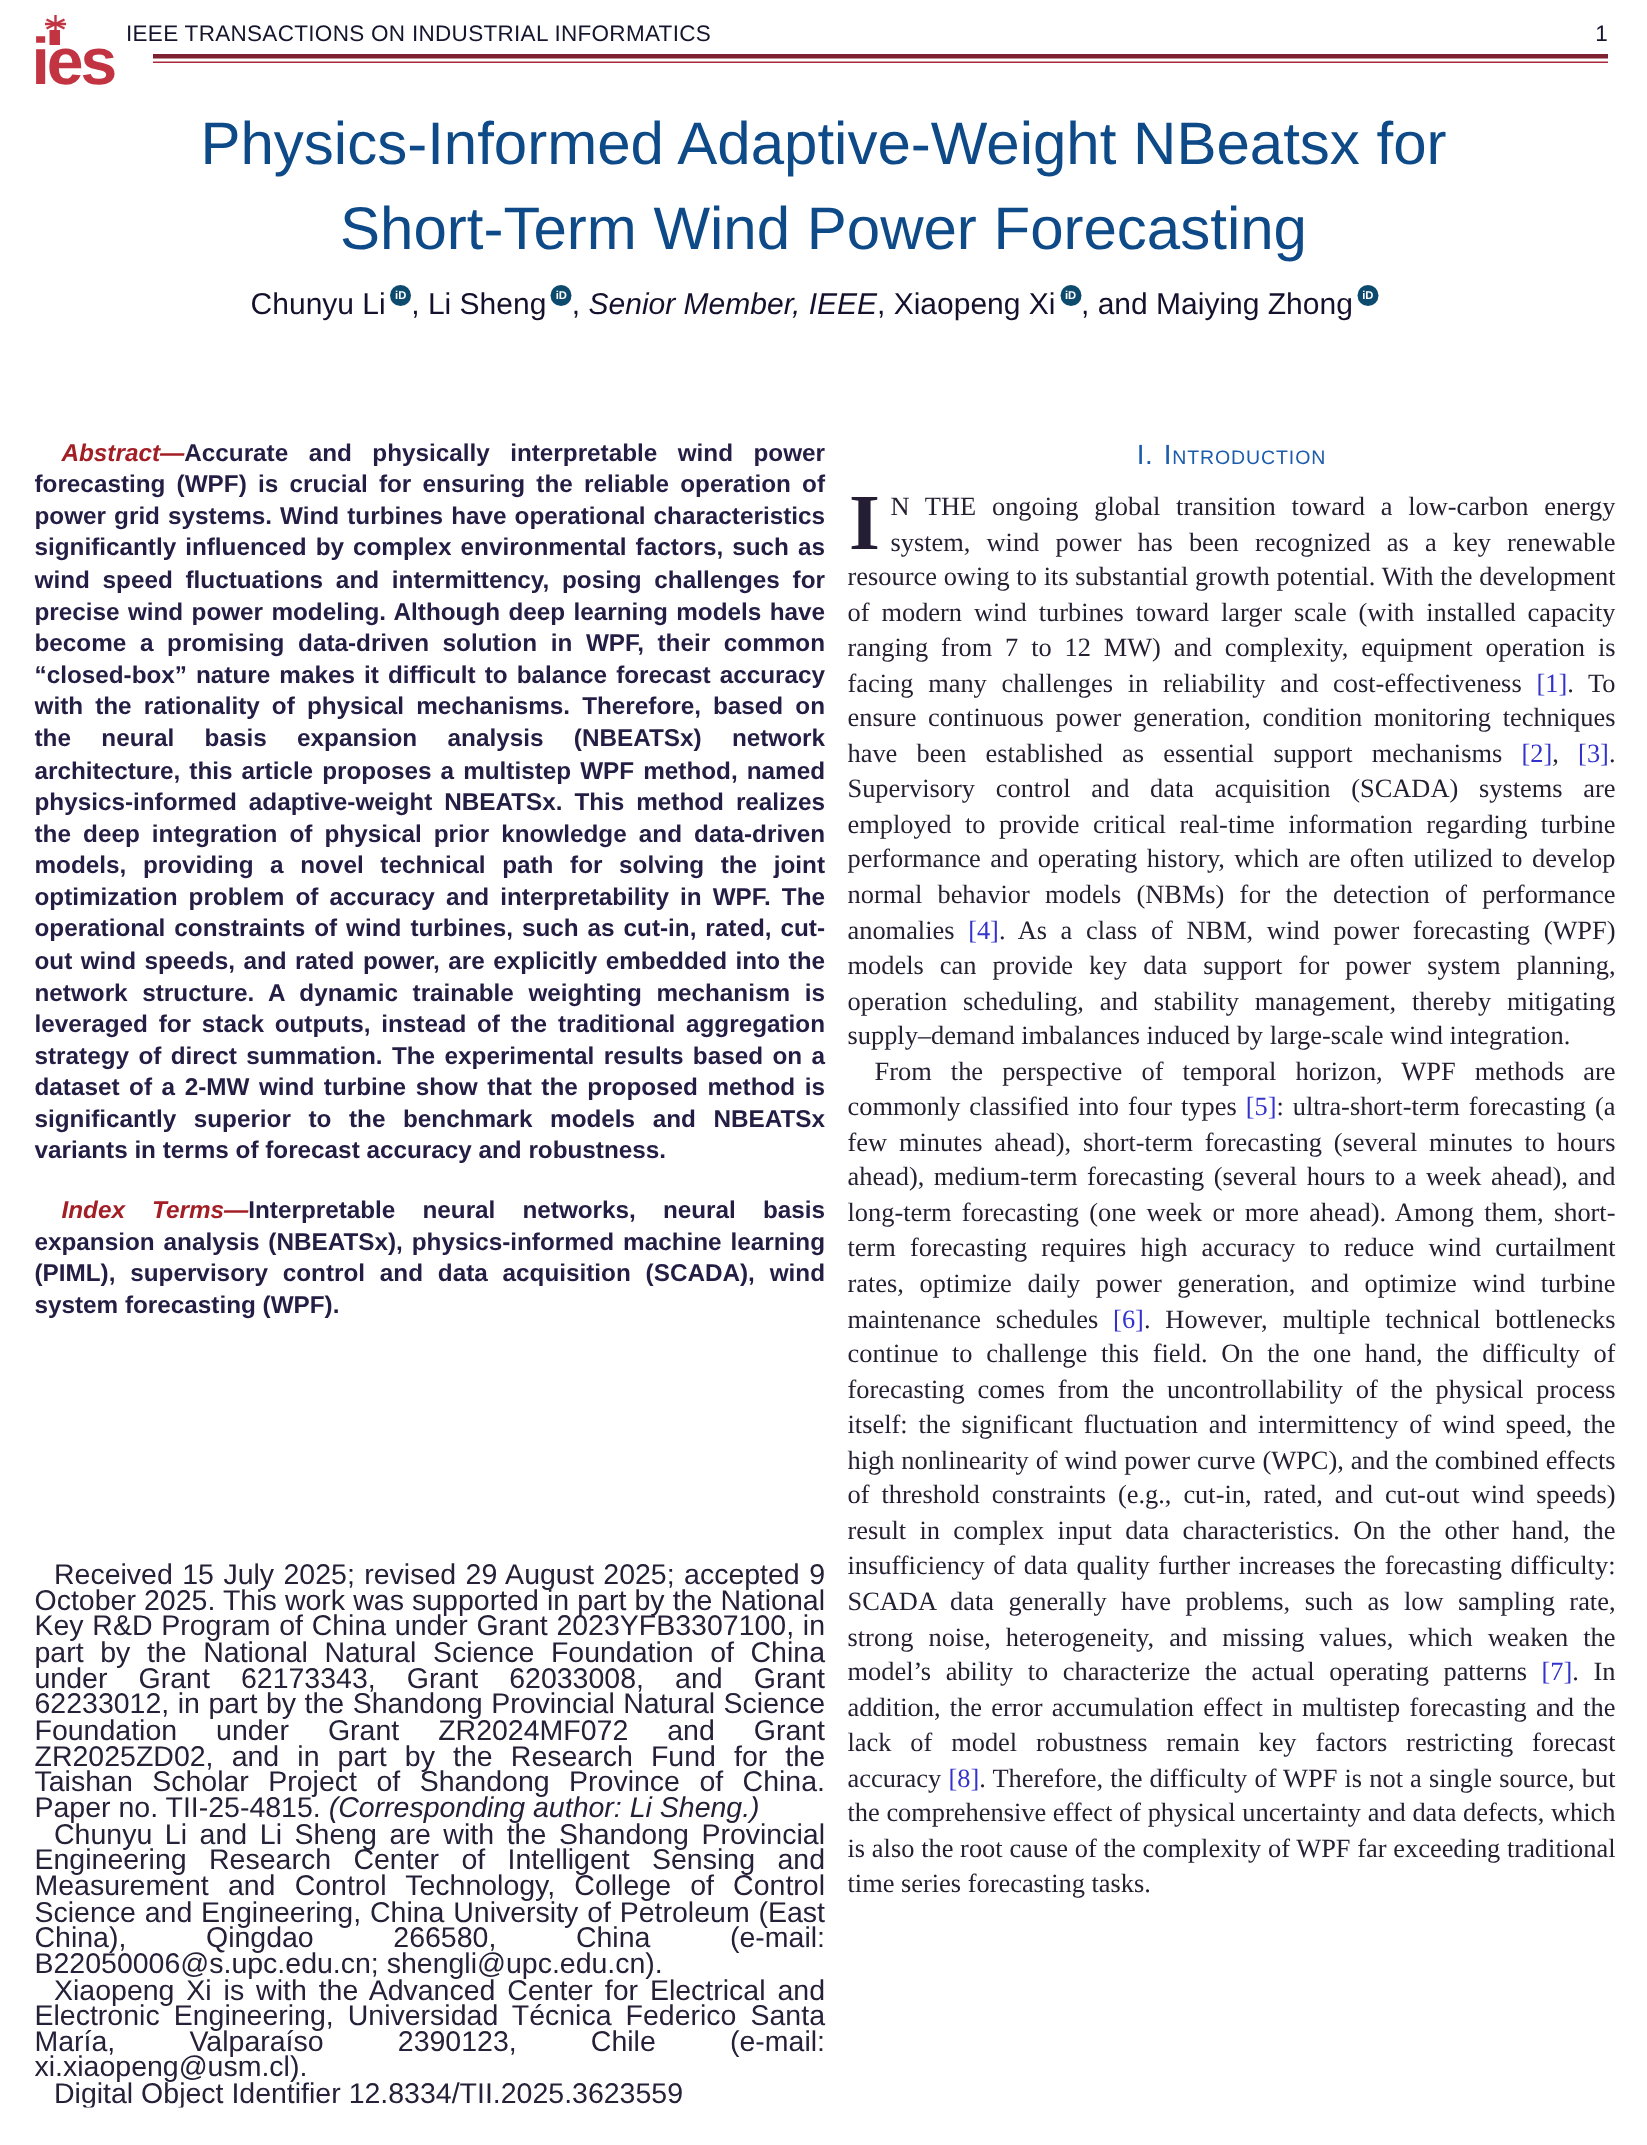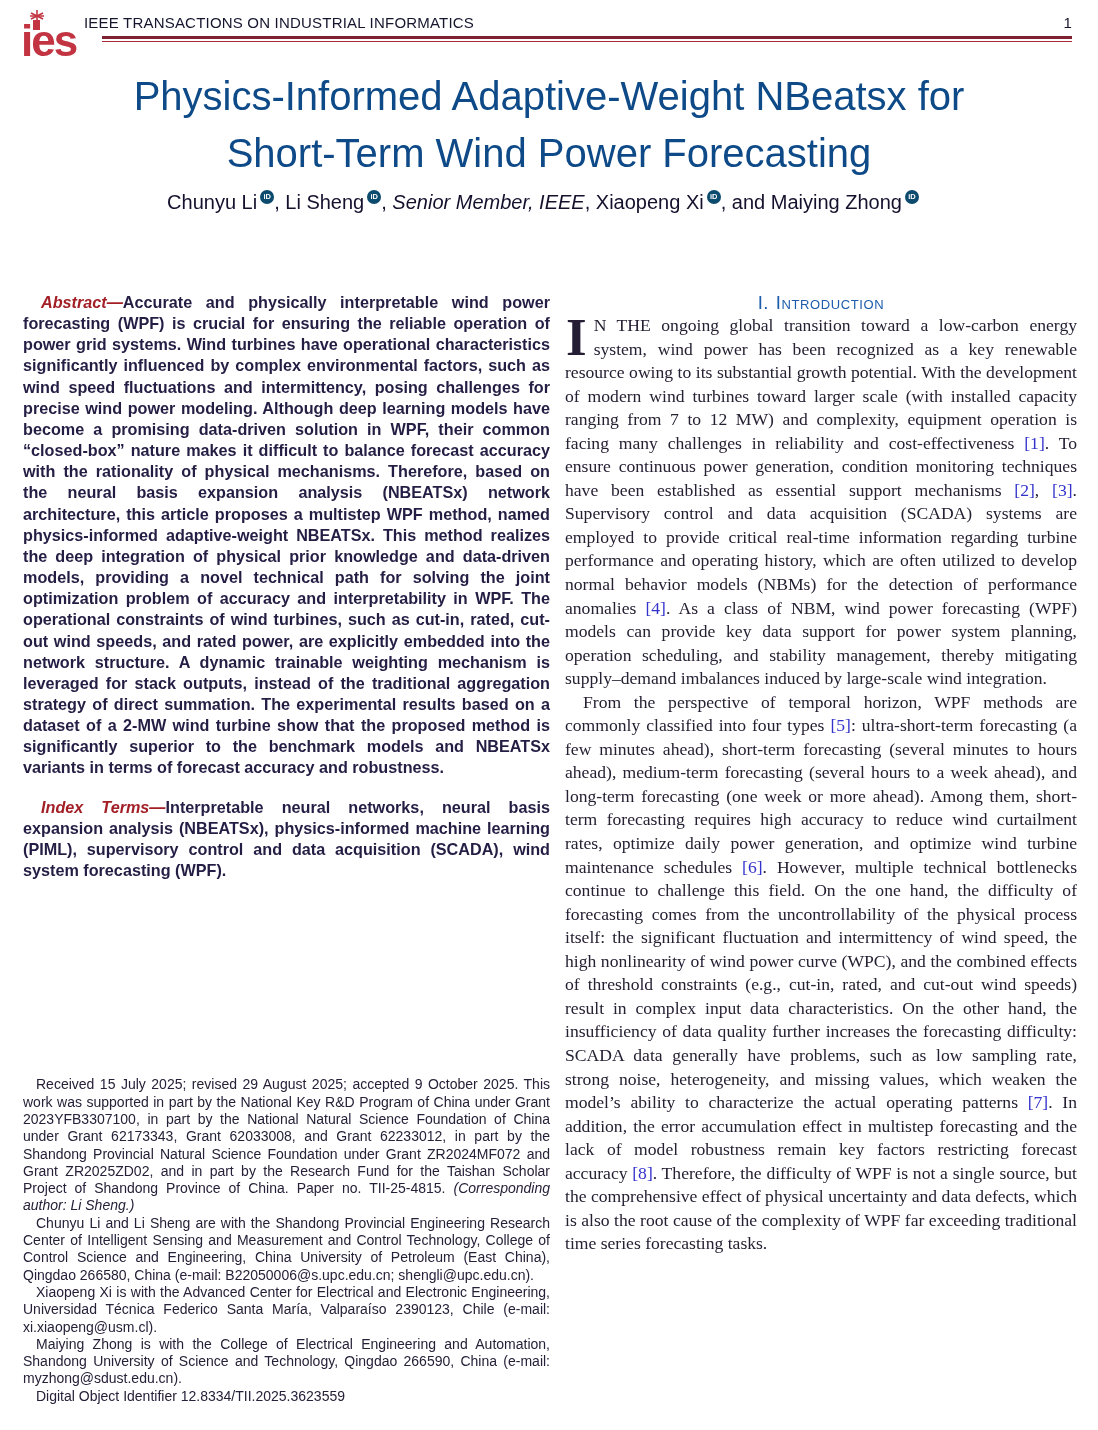--- a/index.html
+++ b/index.html
@@ -52,30 +52,30 @@
   .abstract, .index-terms {
     font-family:"Liberation Sans", sans-serif; font-weight:bold;
     font-size:16.2px; line-height:21.15px; text-align:justify;
     color:#241d44; text-indent:18px; hyphens:auto;
   }
   .index-terms { margin-top:18px; }
   .lead-label { font-style:italic; color:#a31f26; }
 
   
   .footnotes {
-    font-family:"Liberation Sans", sans-serif; font-size:14px; line-height:17.3px;
+    font-family:"Liberation Sans", sans-serif; font-size:19px; line-height:17.3px;
     text-align:justify; color:#262038; hyphens:auto;
   }
   .footnotes p { text-indent:13px; }
   .footnotes .ital { font-style:italic; }
 
   
   .section-heading {
     text-align:center; font-family:"Liberation Sans", sans-serif;
-    font-size:18.5px; color:#1c5cab; margin-bottom:0; letter-spacing:.3px;
+    font-size:18.5px; color:#1c5cab; margin-bottom:12px; letter-spacing:.3px;
   }
   .section-heading .sc { font-variant:small-caps; margin-left:7px; letter-spacing:.6px; }
   .bodytext {
     font-size:17.6px; line-height:23.55px; text-align:justify;
     color:#262033; hyphens:auto;
   }
   .bodytext p.indent { text-indent:18px; }
   .dropcap {
     float:left; font-size:53px; line-height:41px; font-weight:bold;
     margin:3px 7px 0 1px; color:#241d33;
@@ -122,21 +122,20 @@
     <div class="col-left">
       <div>
         <p class="abstract"><span class="lead-label">Abstract—</span><span>Accurate and physically interpretable wind power forecasting (WPF) is crucial for ensuring the reliable operation of power grid systems. Wind turbines have operational characteristics significantly influenced by complex environmental factors, such as wind speed fluctuations and intermittency, posing challenges for precise wind power modeling. Although deep learning models have become a promising data-driven solution in WPF, their common “closed-box” nature makes it difficult to balance forecast accuracy with the rationality of physical mechanisms. Therefore, based on the neural basis expansion analysis (NBEATSx) network architecture, this article proposes a multistep WPF method, named physics-informed adaptive-weight NBEATSx. This method realizes the deep integration of physical prior knowledge and data-driven models, providing a novel technical path for solving the joint optimization problem of accuracy and interpretability in WPF. The operational constraints of wind turbines, such as cut-in, rated, cut-out wind speeds, and rated power, are explicitly embedded into the network structure. A dynamic trainable weighting mechanism is leveraged for stack outputs, instead of the traditional aggregation strategy of direct summation. The experimental results based on a dataset of a 2-MW wind turbine show that the proposed method is significantly superior to the benchmark models and NBEATSx variants in terms of forecast accuracy and robustness.</span></p>
         <p class="index-terms"><span class="lead-label">Index Terms—</span><span>Interpretable neural networks, neural basis expansion analysis (NBEATSx), physics-informed machine learning (PIML), supervisory control and data acquisition (SCADA), wind system forecasting (WPF).</span></p>
       </div>
 
       <div class="footnotes">
         <p><span>Received 15 July 2025; revised 29 August 2025; accepted 9 October 2025. This work was supported in part by the National Key R&amp;D Program of China under Grant 2023YFB3307100, in part by the National Natural Science Foundation of China under Grant 62173343, Grant 62033008, and Grant 62233012, in part by the Shandong Provincial Natural Science Foundation under Grant ZR2024MF072 and Grant ZR2025ZD02, and in part by the Research Fund for the Taishan Scholar Project of Shandong Province of China. Paper no. TII-25-4815. </span><span class="ital">(Corresponding author: Li Sheng.)</span></p>
         <p>Chunyu Li and Li Sheng are with the Shandong Provincial Engineering Research Center of Intelligent Sensing and Measurement and Control Technology, College of Control Science and Engineering, China University of Petroleum (East China), Qingdao 266580, China (e-mail: B22050006@s.upc.edu.cn; shengli@upc.edu.cn).</p>
         <p>Xiaopeng Xi is with the Advanced Center for Electrical and Electronic Engineering, Universidad Técnica Federico Santa María, Valparaíso 2390123, Chile (e-mail: xi.xiaopeng@usm.cl).</p>
-        <p>Maiying Zhong is with the College of Electrical Engineering and Automation, Shandong University of Science and Technology, Qingdao 266590, China (e-mail: myzhong@sdust.edu.cn).</p>
         <p>Digital Object Identifier 12.8334/TII.2025.3623559</p>
       </div>
     </div>
 
     <div class="col-right">
       <div class="section-heading"><span>I.</span><span class="sc">Introduction</span></div>
 
       <div class="bodytext">
         <p><span class="dropcap">I</span><span>N THE </span><span>ongoing global transition toward a low-carbon energy system, wind power has been recognized as a key renewable resource owing to its substantial growth potential. With the development of modern wind turbines toward larger scale (with installed capacity ranging from 7 to 12 MW) and complexity, equipment operation is facing many challenges in reliability and cost-effectiveness <span class="cite">[1]</span>. To ensure continuous power generation, condition monitoring techniques have been established as essential support mechanisms <span class="cite">[2]</span>, <span class="cite">[3]</span>. Supervisory control and data acquisition (SCADA) systems are employed to provide critical real-time information regarding turbine performance and operating history, which are often utilized to develop normal behavior models (NBMs) for the detection of performance anomalies <span class="cite">[4]</span>. As a class of NBM, wind power forecasting (WPF) models can provide key data support for power system planning, operation scheduling, and stability management, thereby mitigating supply–demand imbalances induced by large-scale wind integration.</span></p>
         <p class="indent">From the perspective of temporal horizon, WPF methods are commonly classified into four types <span class="cite">[5]</span>: ultra-short-term forecasting (a few minutes ahead), short-term forecasting (several minutes to hours ahead), medium-term forecasting (several hours to a week ahead), and long-term forecasting (one week or more ahead). Among them, short-term forecasting requires high accuracy to reduce wind curtailment rates, optimize daily power generation, and optimize wind turbine maintenance schedules <span class="cite">[6]</span>. However, multiple technical bottlenecks continue to challenge this field. On the one hand, the difficulty of forecasting comes from the uncontrollability of the physical process itself: the significant fluctuation and intermittency of wind speed, the high nonlinearity of wind power curve (WPC), and the combined effects of threshold constraints (e.g., cut-in, rated, and cut-out wind speeds) result in complex input data characteristics. On the other hand, the insufficiency of data quality further increases the forecasting difficulty: SCADA data generally have problems, such as low sampling rate, strong noise, heterogeneity, and missing values, which weaken the model’s ability to characterize the actual operating patterns <span class="cite">[7]</span>. In addition, the error accumulation effect in multistep forecasting and the lack of model robustness remain key factors restricting forecast accuracy <span class="cite">[8]</span>. Therefore, the difficulty of WPF is not a single source, but the comprehensive effect of physical uncertainty and data defects, which is also the root cause of the complexity of WPF far exceeding traditional time series forecasting tasks.</p>

